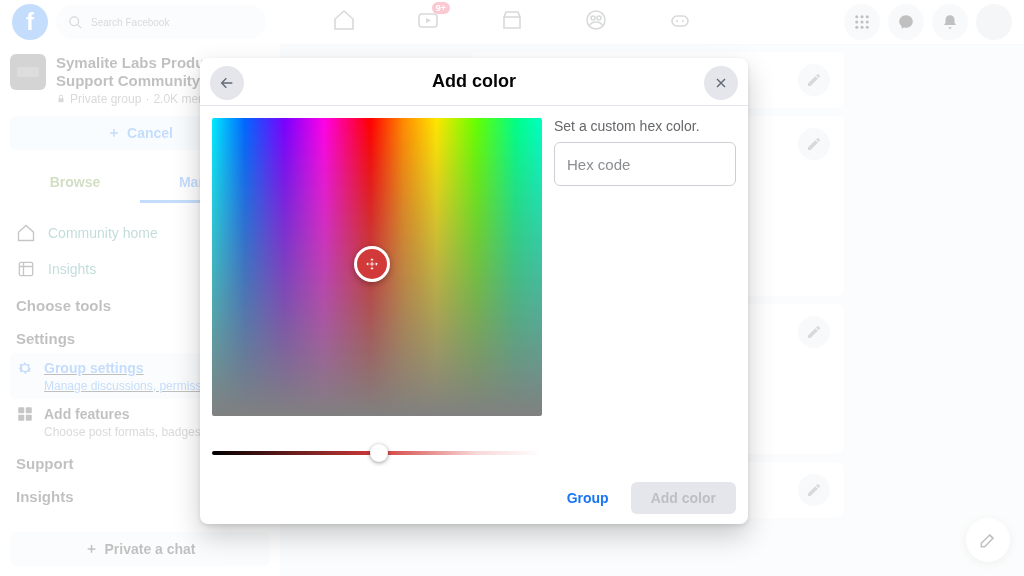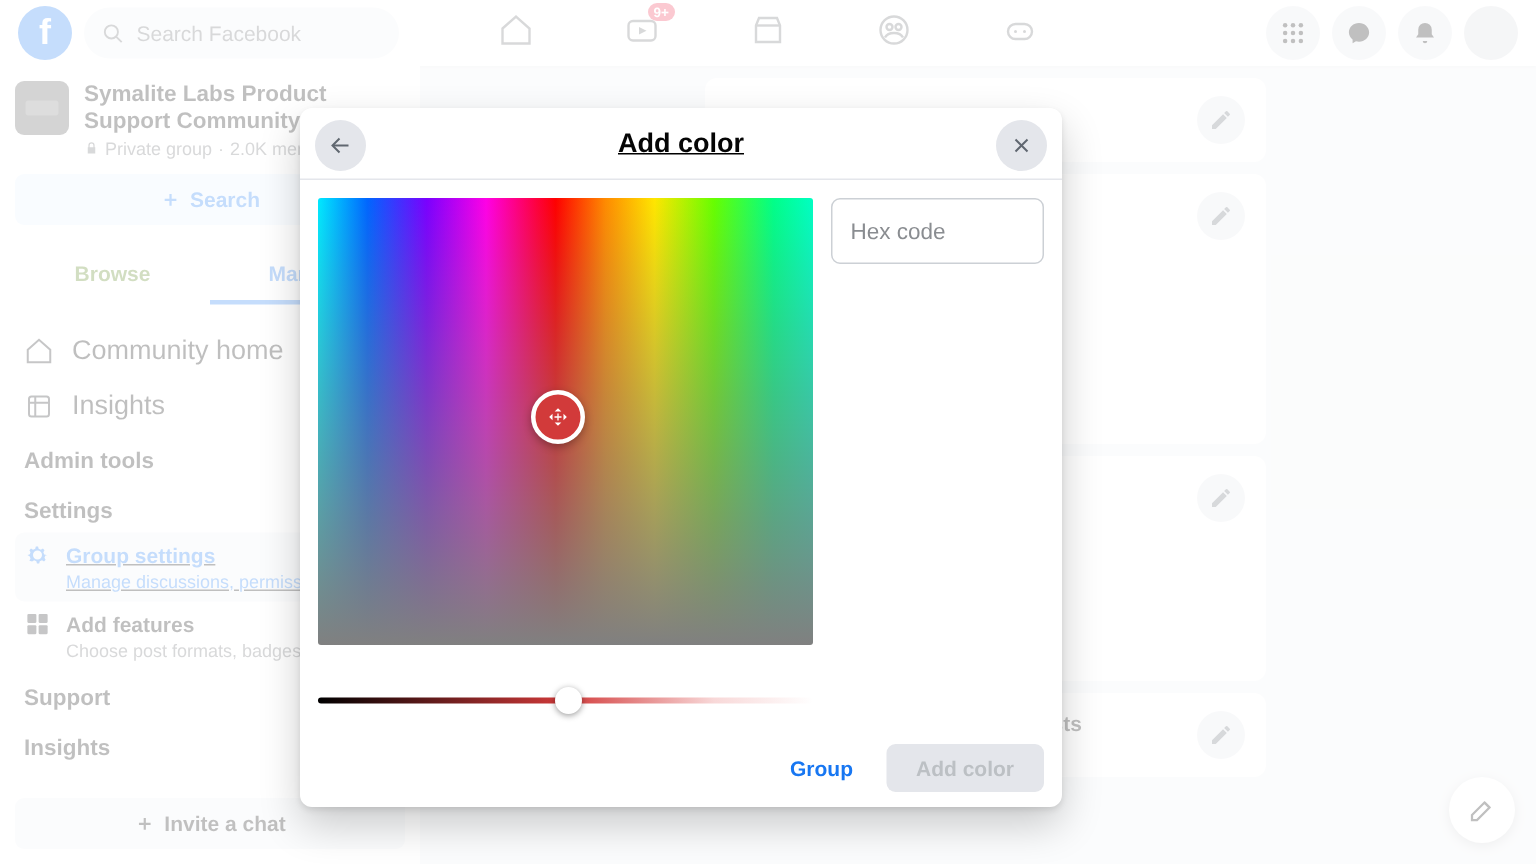--- a/index.html
+++ b/index.html
@@ -2,21 +2,21 @@
 <html><head>
 <meta charset="utf-8">
 <style>
   * { box-sizing: border-box; margin: 0; padding: 0; font-family: Helvetica, Arial, sans-serif; }
   body { width: 1024px; height: 576px; background: #f0f2f5; overflow: hidden; position: relative; }
 
   
   .topnav { height: 44px; background: #fff; display: flex; align-items: center; padding: 0 12px; box-shadow: 0 1px 2px rgba(0,0,0,0.05); position: relative; }
   .fb-logo { width: 36px; height: 36px; border-radius: 50%; background: #1877f2; display:flex; align-items:center; justify-content:center; margin-right:8px;}
   .fb-logo span { color:#fff; font-weight:800; font-size:24px; font-family: Arial; }
-  .search-pill { flex: 0 0 210px; height: 34px; background: #f0f2f5; border-radius: 30px; display:flex; align-items:center; padding: 0 12px; color:#65676b; font-size:14px;}
+  .search-pill { flex: 0 0 210px; height: 34px; background: #f0f2f5; border-radius: 30px; display:flex; align-items:center; padding: 0 12px; color:#65676b; font-size:10px;}
   .search-pill svg { width:15px; height:15px; margin-right:8px; fill:#65676b;}
   .center-icons { position:absolute; left:0; right:0; display:flex; justify-content:center; gap:60px; pointer-events:none;}
   .center-icons .ci { position:relative; pointer-events:auto;}
   .center-icons svg { width:24px; height:24px; fill:none; stroke:#65676b; stroke-width:1.6;}
   .badge { position:absolute; top:-6px; right:-10px; background:#f02849; color:#fff; font-size:9px; font-weight:600; padding:1px 4px; border-radius:8px;}
   .right-icons { margin-left:auto; display:flex; align-items:center; gap:8px;}
   .ricon { width:36px; height:36px; border-radius:50%; background:#e4e6eb; display:flex; align-items:center; justify-content:center;}
   .ricon svg { width:18px; height:18px; fill:#050505;}
   .avatar { width:36px; height:36px; border-radius:50%; background:#d8dade;}
 
@@ -25,21 +25,21 @@
   .gheader { display:flex; gap:10px; margin:2px 0 10px 0;}
   .gthumb { width:36px; height:36px; border-radius:6px; background:#555; display:flex; align-items:center; justify-content:center; flex-shrink:0;}
   .gthumb-inner { width:22px; height:10px; background:#777; border-radius:2px;}
   .gtitle { font-size:15px; font-weight:600; color:#050505; line-height:1.2;}
   .gmeta { font-size:12px; color:#65676b; display:flex; align-items:center; gap:4px; margin-top:2px;}
   .gmeta svg { width:10px; height:10px; fill:#65676b;}
   .invite-btn { width:100%; height:34px; border:none; border-radius:6px; background:#e7f3ff; color:#1877f2; font-weight:600; font-size:14px; display:flex; align-items:center; justify-content:center; gap:6px;}
   .tabs { display:flex; margin:14px 0 12px 0; }
   .tab { flex:1; text-align:center; padding:10px 0; font-size:14px; font-weight:600; color:#4d7c0f;}
   .tab.active { color:#1877f2; border-bottom:3px solid #1877f2;}
-  .navitem { display:flex; align-items:center; gap:12px; padding:8px 6px; color:#000000; font-size:18px; border-radius:6px;}
+  .navitem { display:flex; align-items:center; gap:12px; padding:8px 6px; color:#0f766e; font-size:14px; border-radius:6px;}
   .navitem svg { width:20px; height:20px; fill:none; stroke:#1c1e21; stroke-width:1.6;}
   .section-h { font-size:15px; font-weight:600; color:#050505; padding:10px 6px 6px;}
   .settings-item { padding:6px 6px; border-radius:6px;}
   .settings-item.active { background:#f0f2f5;text-decoration:underline;}
   .settings-item .st { font-size:14px; font-weight:600; color:#050505; display:flex; align-items:center; gap:10px;}
   .settings-item.active .st { color:#1877f2;}
   .settings-item.active .sd { color:#1877f2;}
   .settings-item .sd { font-size:12px; color:#65676b; margin-left:28px; margin-top:2px; white-space:nowrap; overflow:hidden; text-overflow:clip;}
   .settings-item svg { width:18px; height:18px; fill:#1c1e21;}
   .settings-item.active svg { fill:#1877f2;}
@@ -54,21 +54,21 @@
   .pencil svg { width:16px; height:16px; fill:#606770;}
   .card.tall { height:180px;}
   .card.med  { height:150px;}
 
   
   .fab { position:absolute; bottom:14px; right:14px; width:44px; height:44px; border-radius:50%; background:#fff; box-shadow:0 2px 8px rgba(0,0,0,0.2); display:flex; align-items:center; justify-content:center;}
   .fab svg { width:20px; height:20px; fill:none; stroke:#050505; stroke-width:1.8;}
 
   
   .overlay { position:absolute; inset:0; background:rgba(255,255,255,0.75);}
-  .modal { position:absolute; top:72px; left:200px; width:508px; height:466px; background:#fff; border-radius:8px; box-shadow:0 12px 28px rgba(0,0,0,0.2),0 2px 4px rgba(0,0,0,0.1); overflow:hidden;text-decoration:underline;}
+  .modal { position:absolute; top:58px; left:200px; width:548px; height:466px; background:#fff; border-radius:8px; box-shadow:0 12px 28px rgba(0,0,0,0.2),0 2px 4px rgba(0,0,0,0.1); overflow:hidden;}
   .mhead { position:relative; height:48px; border-bottom:1px solid #e4e6eb; display:flex; align-items:center; justify-content:center;}
   .mtitle { font-size:18px; font-weight:700; color:#050505;}
   .mcircle { position:absolute; top:8px; width:34px; height:34px; border-radius:50%; background:#e4e6eb; display:flex; align-items:center; justify-content:center;}
   .mback { left:10px;} .mclose { right:10px;}
   .mcircle svg { width:16px; height:16px; fill:#606770; stroke:#606770; stroke-width:2;}
 
   .mbody { padding:12px; display:flex; gap:12px;}
   .picker-col { width:330px;}
   .colorfield { width:330px; height:298px; position:relative; border-radius:2px;
      background:
@@ -172,41 +172,41 @@
             <path d="M7 10V7a5 5 0 0 1 10 0v3h1v10H6V10h1zm2 0h6V7a3 3 0 0 0-6 0v3z"></path>
           </svg>
         <span>Private group</span>
         <span>·</span>
         <span>2.0K members</span>
       </div>
     </div>
   </div>
   <button class="invite-btn">
     <span>＋</span>
-    <span>Search</span>
+    <span>Cancel</span>
   </button>
   <div class="tabs">
     <div class="tab">Browse</div>
     <div class="tab active">Manage</div>
   </div>
   <div class="navitem">
     <svg viewBox="0 0 24 24">
         <path d="M3 11 L12 3 L21 11 V21 H3 Z"></path>
       </svg>
     <span>Community home</span>
   </div>
   <div class="navitem">
     <svg viewBox="0 0 24 24">
         <rect x="4" y="4" width="16" height="16" rx="2"></rect>
         <path d="M4 9h16M9 4v16"></path>
       </svg>
     <span>Insights</span>
   </div>
 
-  <div class="section-h">Admin tools</div>
+  <div class="section-h">Choose tools</div>
   <div class="section-h">Settings</div>
 
   <div class="settings-item active">
     <div class="st">
         <svg viewBox="0 0 24 24">
           <path d="M12 8a4 4 0 1 0 0 8 4 4 0 0 0 0-8zm9 4l-2 .5-.8 2 1 1.8-1.4 1.4-1.8-1-2 .8-.5 2h-2l-.5-2-2-.8-1.8 1L4.8 17l1-1.8-.8-2L3 12l2-.5.8-2-1-1.8L6.2 6.3l1.8 1 2-.8.5-2h2l.5 2 2 .8 1.8-1 1.4 1.4-1 1.8.8 2 2 .5z"></path>
         </svg>
         <span>Group settings</span>
       </div>
     <div class="sd">Manage discussions, permissions and roles</div>
@@ -222,21 +222,21 @@
         <span>Add features</span>
       </div>
     <div class="sd">Choose post formats, badges and other tools</div>
   </div>
 
   <div class="section-h">Support</div>
   <div class="section-h">Insights</div>
 
   <button class="chat-btn">
     <span>＋</span>
-    <span>Invite a chat</span>
+    <span>Private a chat</span>
   </button>
 </div>
 
 <div class="main">
   <div class="card" style="margin-left:180px; margin-right:170px;">
     <div class="ctext">Hide group</div>
     <div class="pencil">
         <svg viewBox="0 0 24 24">
           <path d="M3 17.25V21h3.75L17.81 9.94l-3.75-3.75L3 17.25zM20.71 7.04a1 1 0 0 0 0-1.41l-2.34-2.34a1 1 0 0 0-1.41 0l-1.83 1.83 3.75 3.75 1.83-1.83z"></path>
         </svg>
@@ -303,20 +303,21 @@
               <path d="M12 3l-2 2h4l-2-2zm0 18l2-2h-4l2 2zM3 12l2-2v4l-2-2zm18 0l-2 2v-4l2 2zM12 8v8M8 12h8" stroke="#fff" stroke-width="1.5"></path>
             </svg>
         </div>
       </div>
       <div class="slider">
         <div class="slider-track"></div>
         <div class="slider-thumb"></div>
       </div>
     </div>
     <div class="hex-col">
+      <div class="hex-label">Set a custom hex color.</div>
       <input class="hex-input" placeholder="Hex code" style="">
     </div>
   </div>
 
   <div class="mfoot">
     <button class="btn-cancel">Group</button>
     <button class="btn-add">Add color</button>
   </div>
 </div>
 

